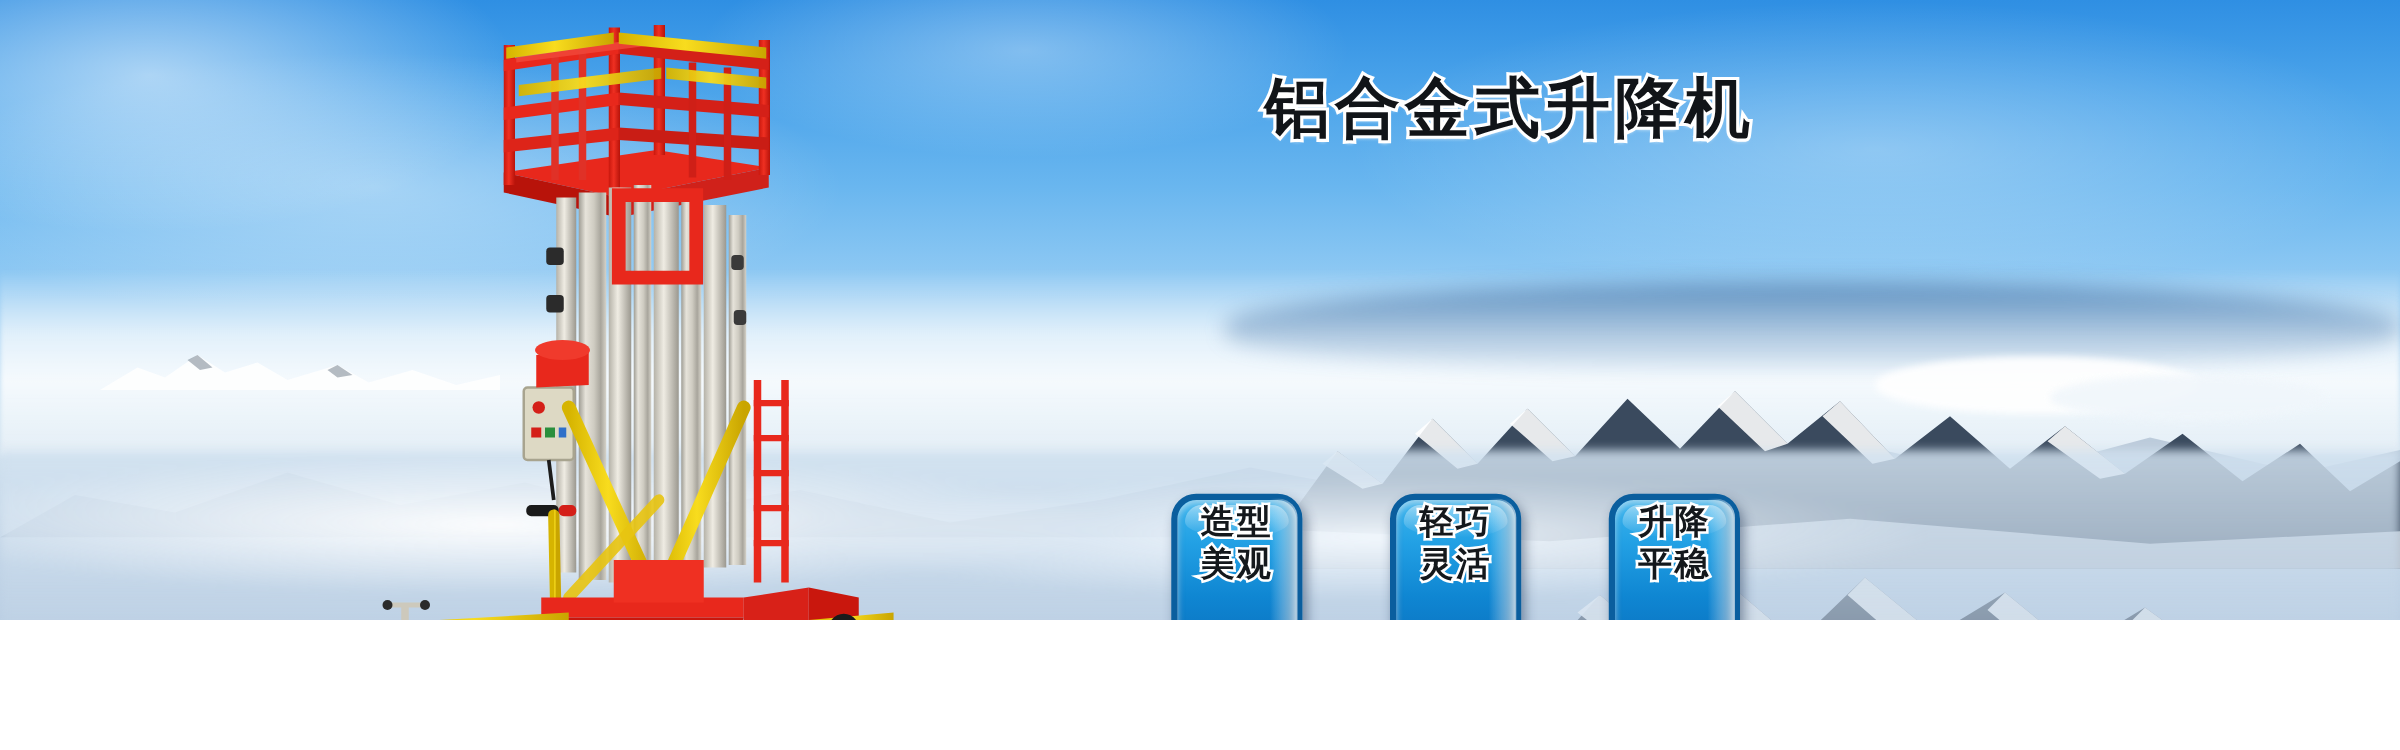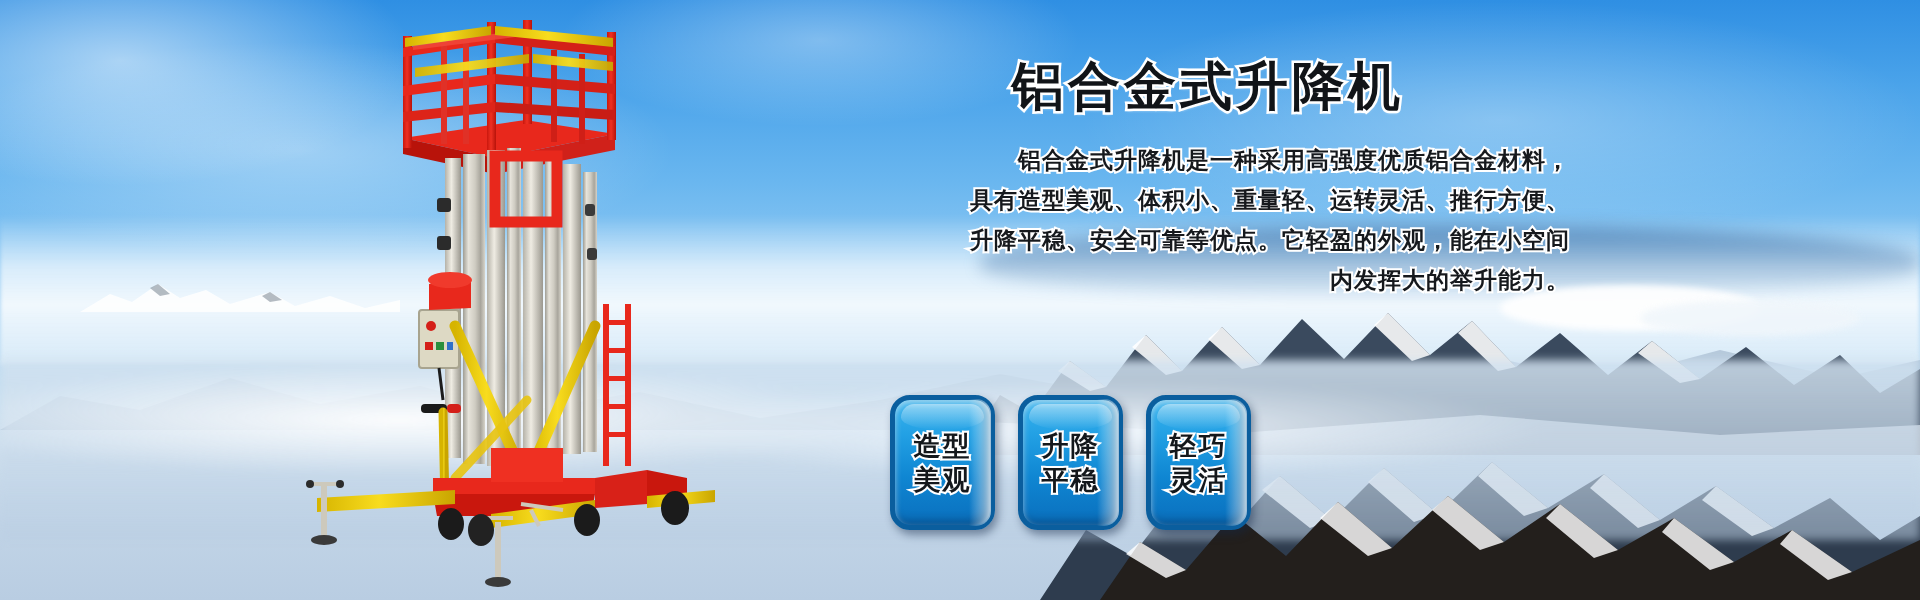--- a/index.html
+++ b/index.html
@@ -4,21 +4,21 @@
 <style>
   * { box-sizing: border-box; margin: 0; padding: 0; }
   body {
     width: 1920px; height: 600px;
     font-family: "Liberation Sans", "DejaVu Sans", sans-serif;
     overflow: hidden;
   }
 
   .banner {
     position: relative;
-    width: 1920px; height: 600px;
+    width: 1920px; height: 496px;
     overflow: hidden;
     background: #4ea6f0;
   }
 
   
   .sky {
     position: absolute; inset: 0;
     background:
       linear-gradient(to bottom,
         #2f8fe3 0%,
@@ -117,22 +117,23 @@
     border-radius: 20px;
     background:
       linear-gradient(to bottom,
         #3ab4ee 0%, #22a0e4 28%, #0f86d2 62%, #0a6fbd 100%);
     border: 5px solid #0a5e9e;
     box-shadow:
       inset 0 3px 6px rgba(255,255,255,.55),
       inset -5px -4px 10px rgba(0,40,80,.45),
       3px 5px 9px rgba(20,40,70,.45);
     display: flex; flex-direction: column;
-    align-items: center; justify-content: center;
+    align-items: center; 
     cursor: pointer;
+    margin-left: 47px;
   }
   .feature-box::after {
     content:"";
     position:absolute; right:-1px; top:-1px; bottom:-1px; width: 22px;
     border-radius: 0 15px 15px 0;
     background: linear-gradient(to left, rgba(255,255,255,.62), rgba(255,255,255,0));
     pointer-events:none;
   }
   .feature-box::before {
     content:"";
@@ -351,35 +352,29 @@
       <ellipse cx="186" cy="522" rx="13" ry="16" fill="#222"></ellipse>
       <ellipse cx="292" cy="512" rx="13" ry="16" fill="#1b1b1b"></ellipse>
       <ellipse cx="380" cy="500" rx="14" ry="17" fill="#1b1b1b"></ellipse>
       <path d="M226,496 L268,502" stroke="#cdc9bc" stroke-width="4"></path>
       <path d="M236,502 L244,518" stroke="#cdc9bc" stroke-width="4"></path>
     </g>
   </svg>
 
   <div class="title">铝合金式升降机</div>
 
-  <div class="paragraph">
-    <div class="para-line">铝合金式升降机是一种采用高强度优质铝合金材料，</div>
-    <div class="para-line">具有造型美观、体积小、重量轻、运转灵活、推行方便、</div>
-    <div class="para-line">升降平稳、安全可靠等优点。它轻盈的外观，能在小空间</div>
-    <div class="para-line">内发挥大的举升能力。</div>
-  </div>
 
   <div class="features">
     <div class="feature-box">
       <div class="feature-line">造型</div>
       <div class="feature-line">美观</div>
     </div>
     <div class="feature-box">
+      <div class="feature-line">轻巧</div>
+      <div class="feature-line">灵活</div>
+    </div>
+    <div class="feature-box">
       <div class="feature-line">升降</div>
       <div class="feature-line">平稳</div>
     </div>
-    <div class="feature-box">
-      <div class="feature-line">轻巧</div>
-      <div class="feature-line">灵活</div>
-    </div>
   </div>
 
 </div>
 
 </body></html>

